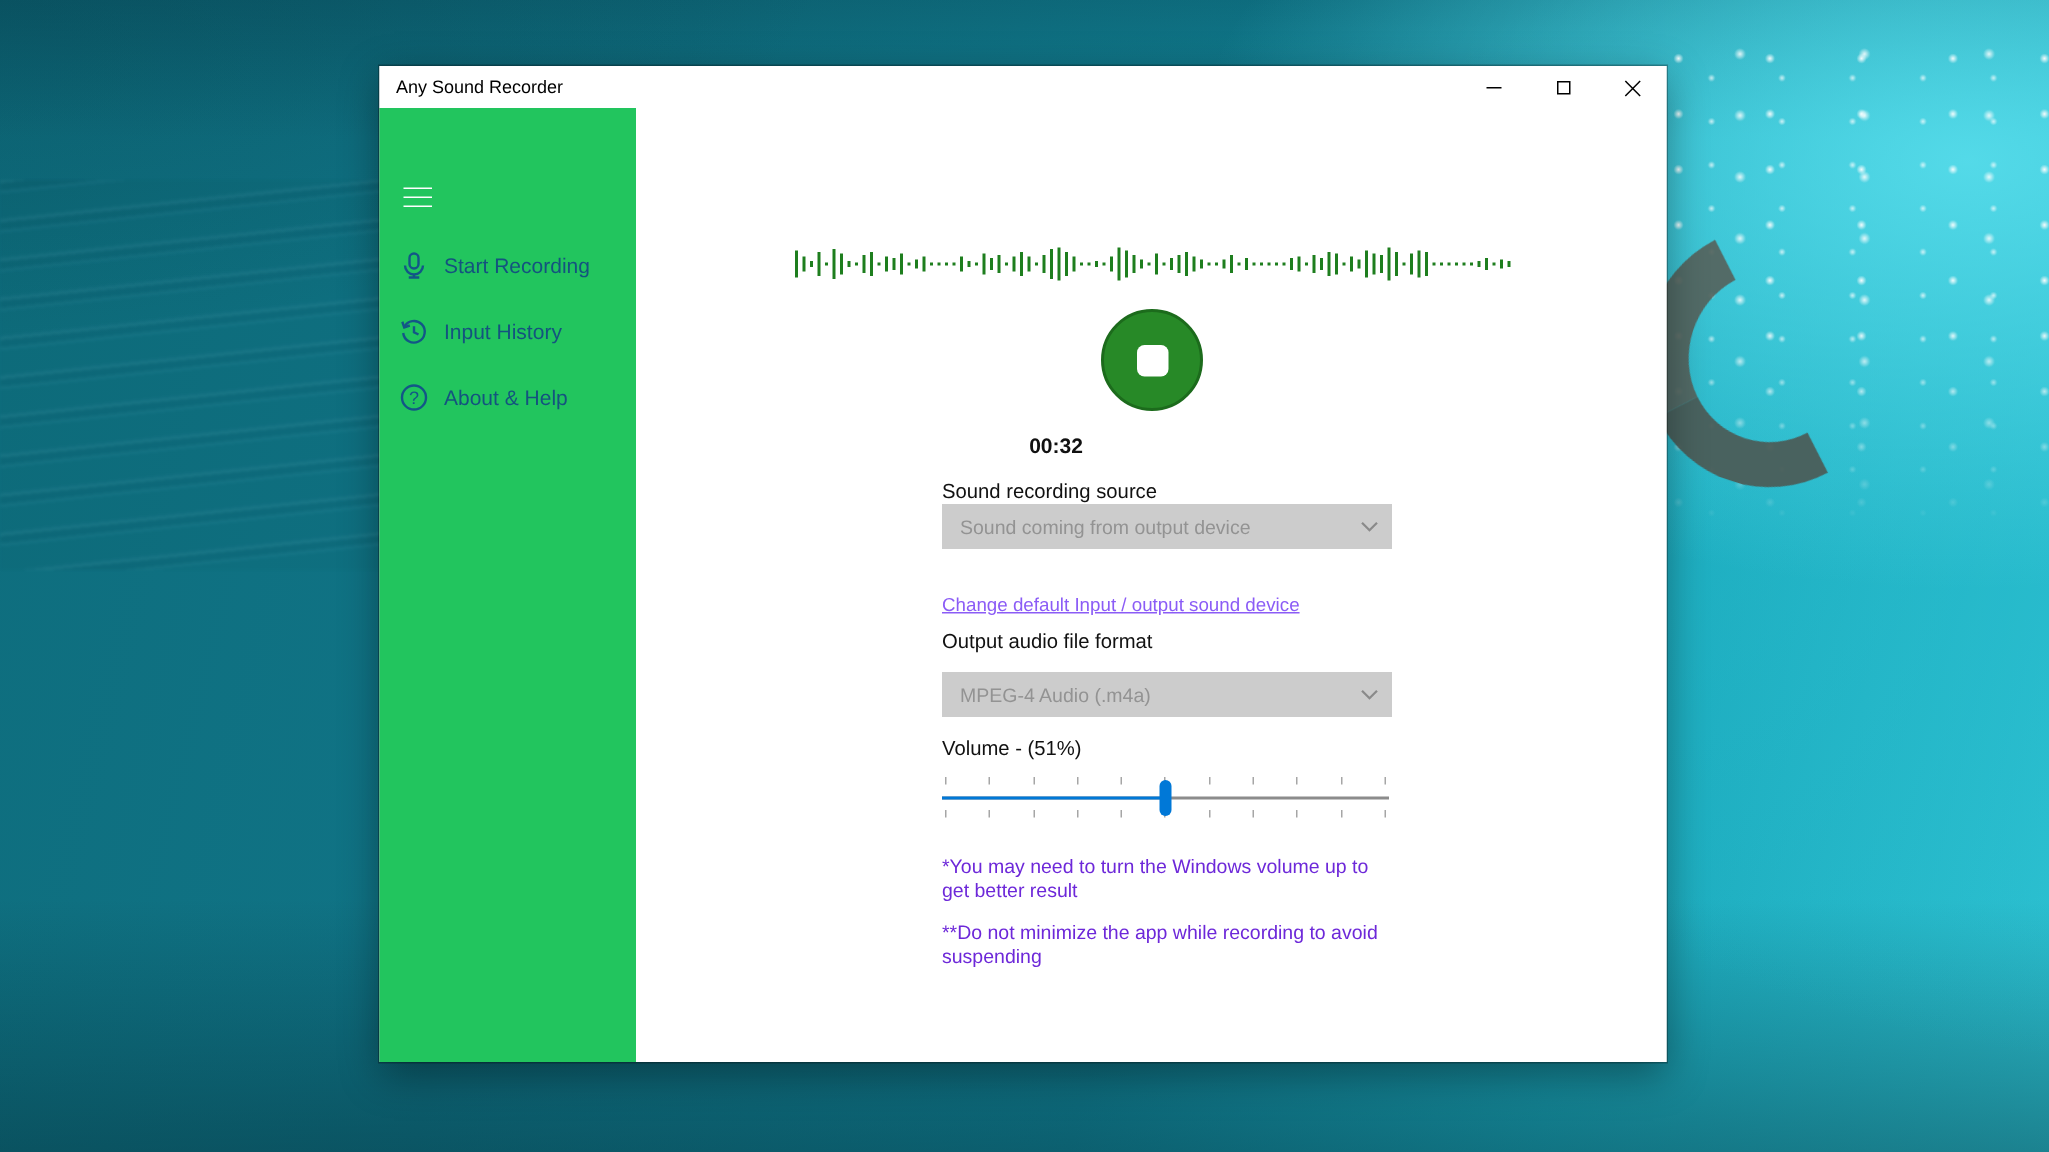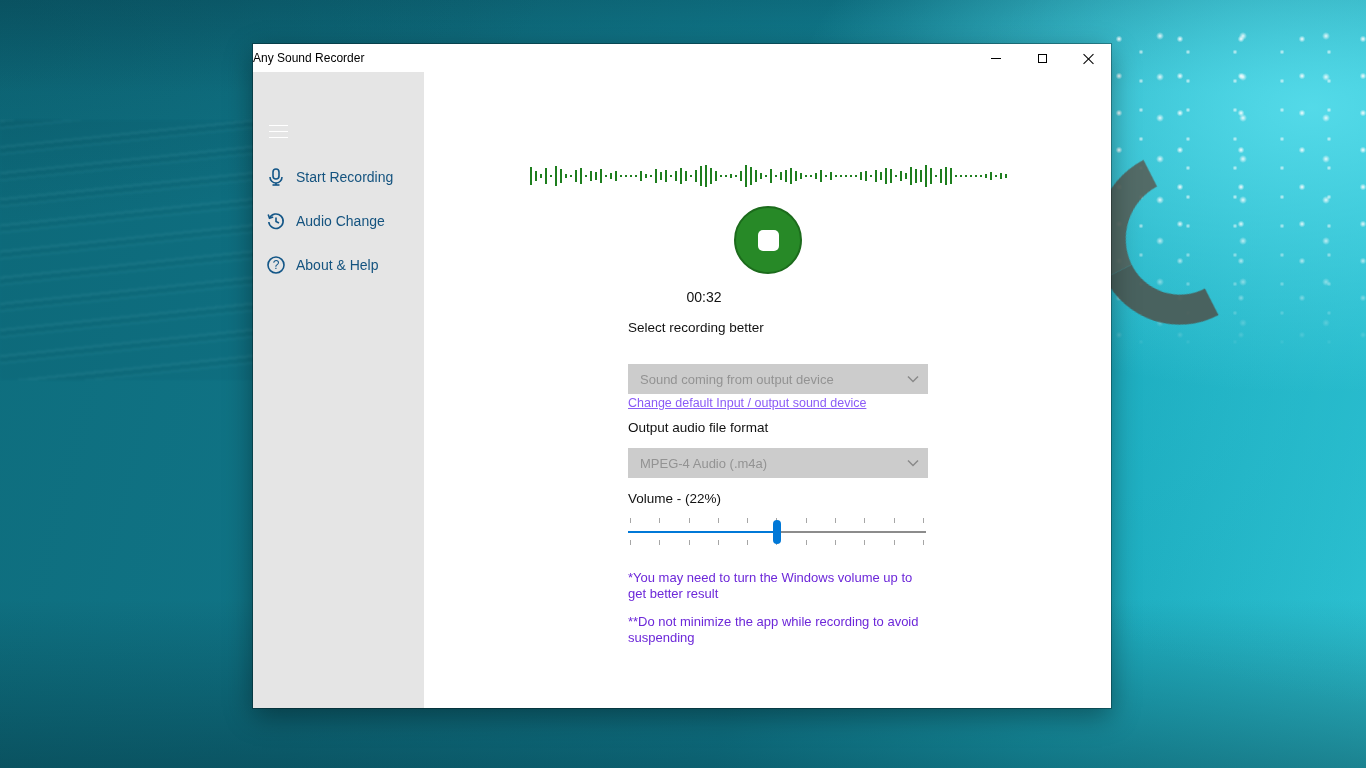--- a/index.html
+++ b/index.html
@@ -39,57 +39,57 @@
     border-radius:50%; transform:rotate(18deg); opacity:.92; filter:blur(0.5px);
   }
 
   
   .window {
     position:absolute; left:253px; top:44px; width:858px; height:664px;
     background:#fff; box-shadow:0 8px 26px rgba(0,0,0,0.38), 0 0 0 1px rgba(0,0,0,0.28);
     display:flex; flex-direction:column;
   }
   .titlebar { height:28px; background:#fff; display:flex; align-items:center; flex:0 0 auto; }
-  .title { font-size:12px; color:#000; flex:1; white-space:nowrap; }
+  .title { font-size:12px; color:#000; padding-left:11px; flex:1; white-space:nowrap; }
   .win-controls { display:flex; height:100%; }
   .win-btn { width:46px; height:100%; display:flex; align-items:center; justify-content:center; cursor:default; }
   .glyph-min { width:10px; height:1px; background:#000; }
   .glyph-max { width:9px; height:9px; border:1px solid #000; }
   .glyph-close { position:relative; width:11px; height:11px; }
   .glyph-close::before,.glyph-close::after {
     content:""; position:absolute; left:5px; top:-1px; width:1px; height:14px; background:#000;
   }
   .glyph-close::before { transform:rotate(45deg); }
   .glyph-close::after  { transform:rotate(-45deg); }
 
   .content { flex:1; display:flex; min-height:0; }
 
   
-  .sidebar { position:relative; width:171px; background:#e5e5e5; flex:0 0 auto; }
+  .sidebar { position:relative; width:171px; background:#22c55e; flex:0 0 auto; }
   .hamburger { position:absolute; left:11px; top:43px; width:30px; height:26px; padding:5px; cursor:default; }
   .hamburger span { display:block; width:19px; height:1.5px; background:#fff; margin:4.5px 0; }
   .nav { position:absolute; left:0; top:83px; width:100%; }
   .nav-item { height:44px; display:flex; align-items:center; cursor:default; }
   .nav-icon { width:20px; height:20px; margin-left:13px; flex:0 0 auto; }
   .nav-icon svg { width:20px; height:20px; stroke:#135687; fill:none; stroke-width:1.6; }
   .nav-icon .qmark { fill:#135687; stroke:none; font-size:12px; font-family:"Liberation Sans",sans-serif; }
   .nav-label { margin-left:10px; font-size:14px; color:#14537f; }
 
   
   .main { position:relative; flex:1; background:#fff; }
 
   .waveform { position:absolute; left:106px; top:91px; width:480px; height:26px;
     display:flex; align-items:center; }
   .waveform i { display:block; width:2px; margin-right:3px; background:#1e7e1e; flex:0 0 auto; }
 
   .stop-btn { position:absolute; left:310px; top:134px; width:68px; height:68px; border-radius:50%;
     background:#278927; border:2px solid #1c6b1c; display:flex; align-items:center; justify-content:center; cursor:pointer; }
   .stop-square { width:21px; height:21px; background:#fff; border-radius:5px; }
 
-  .timer { position:absolute; left:0; top:217px; width:560px; text-align:center; font-size:14px; color:#111; }
+  .timer { position:absolute; left:0; top:217px; width:560px; text-align:center; font-size:14px; color:#111;font-weight:bold; }
 
   .field-label { position:absolute; left:204px; font-size:13.5px; color:#111; }
   .dropdown { position:absolute; left:204px; width:300px; height:30px; background:#cccccc;
     display:flex; align-items:center; cursor:default; }
   .dropdown .dd-text { flex:1; padding-left:12px; font-size:13px; color:#939393;
     white-space:nowrap; overflow:hidden; }
   .dd-chevron { width:30px; display:flex; align-items:center; justify-content:center; }
   .dd-chevron svg { width:12px; height:8px; stroke:#8a8a8a; fill:none; stroke-width:1.5; }
 
   .link { position:absolute; left:204px; font-size:12.5px; color:#8b5cf6; text-decoration:underline; cursor:pointer; }
@@ -150,21 +150,21 @@
             <span class="nav-label">Start Recording</span>
           </div>
           <div class="nav-item">
             <span class="nav-icon">
               <svg viewBox="0 0 20 20">
                   <path d="M3.5 7 A7.2 7.2 0 1 1 2.8 11"></path>
                   <polyline points="2.2,3.5 3.5,7.3 7.2,6"></polyline>
                   <polyline points="10,6.5 10,10.5 13,12"></polyline>
                 </svg>
             </span>
-            <span class="nav-label">Audio Change</span>
+            <span class="nav-label">Input History</span>
           </div>
           <div class="nav-item">
             <span class="nav-icon">
               <svg viewBox="0 0 20 20">
                   <circle cx="10" cy="10" r="8"></circle>
                   <text class="qmark" x="10" y="14" text-anchor="middle">?</text>
                 </svg>
             </span>
             <span class="nav-label">About &amp; Help</span>
           </div>
@@ -271,23 +271,23 @@
             <i style="height: 6px; background: rgb(30, 126, 30);"></i>
             <i style="height: 4px; background: rgb(30, 126, 30);"></i>
           </div>
 
         <div class="stop-btn">
           <div class="stop-square"></div>
         </div>
 
         <div class="timer">00:32</div>
 
-        <div class="field-label" style="top:248px;">Select recording better</div>
-
-        <div class="dropdown" style="top:292px;justify-content:space-between;">
+        <div class="field-label" style="top:248px;">Sound recording source</div>
+
+        <div class="dropdown" style="top:264px;justify-content:space-between;">
           <span class="dd-text">Sound coming from output device</span>
           <span class="dd-chevron">
             <svg viewBox="0 0 12 8">
                 <polyline points="1,1.5 6,6.5 11,1.5"></polyline>
               </svg>
           </span>
         </div>
 
         <div class="link" style="top:324px;">Change default Input / output sound device</div>
 
@@ -295,21 +295,21 @@
 
         <div class="dropdown" style="top:376px;">
           <span class="dd-text">MPEG-4 Audio (.m4a)</span>
           <span class="dd-chevron">
             <svg viewBox="0 0 12 8">
                 <polyline points="1,1.5 6,6.5 11,1.5"></polyline>
               </svg>
           </span>
         </div>
 
-        <div class="field-label" style="top:419px;">Volume - (22%)</div>
+        <div class="field-label" style="top:419px;">Volume - (51%)</div>
 
         <div class="slider">
           <div class="ticks top" id="ticks-top">
               <i></i>
               <i></i>
               <i></i>
               <i></i>
               <i></i>
               <i></i>
               <i></i>

